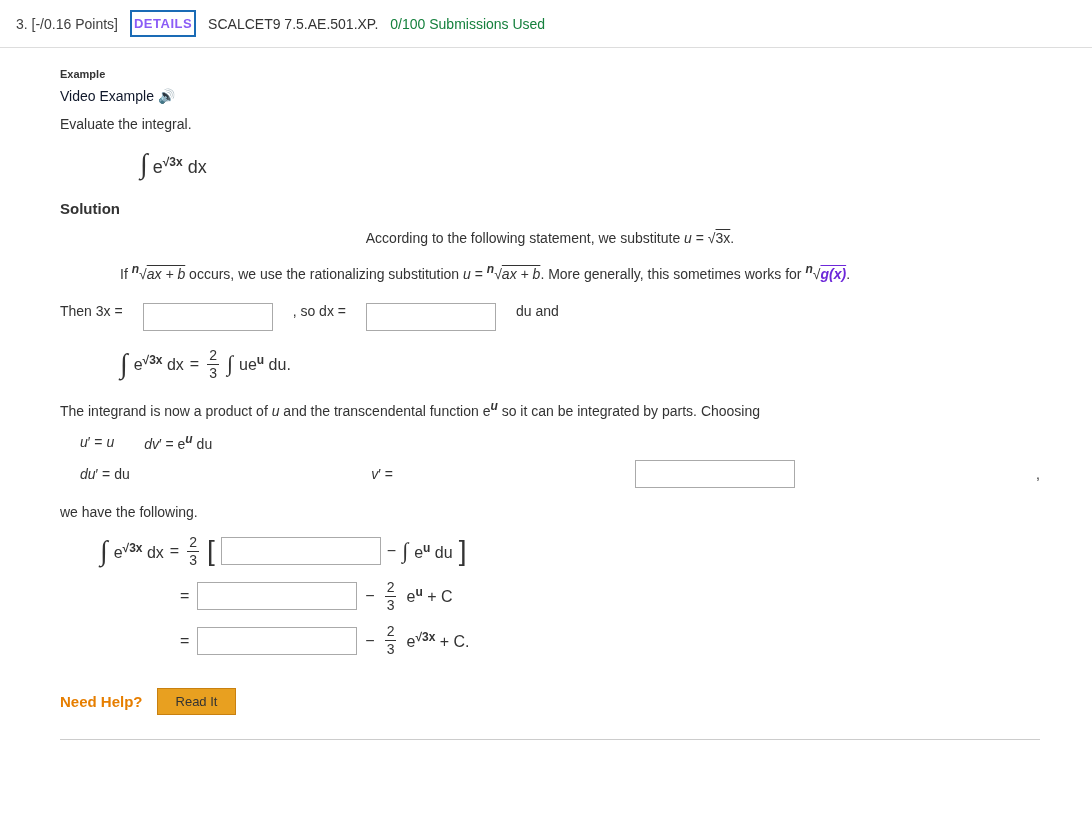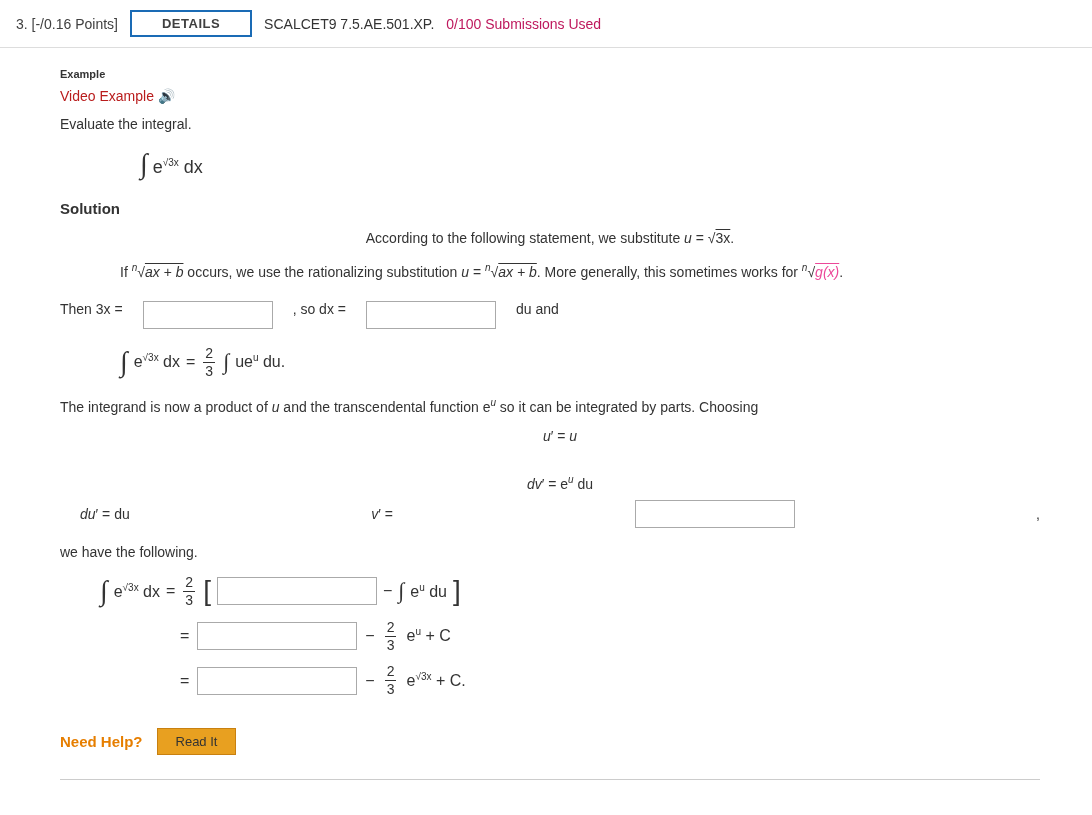--- a/index.html
+++ b/index.html
@@ -20,53 +20,53 @@
     }
 
     .points-label {
       font-size: 14px;
       color: #404040;
       font-weight: normal;
     }
 
     .details-btn {
       border: 2px solid #1a6bb5;
-      color: #404040;
+      color: #8b5cf6;
       background: #fff;
-      padding: 4px 30px;
+      padding: 4px 2px;
       font-size: 13px;
       font-weight: bold;
       cursor: pointer;
       letter-spacing: 0.5px;
     }
 
     .course-code {
       font-size: 14px;
       color: #333;
       font-weight: normal;
     }
 
     .submissions-label {
       font-size: 14px;
-      color: #be185d;
+      color: #15803d;
     }
 
     .main-content {
       padding: 20px 40px 30px 60px;
       max-width: 1080px;
     }
 
     .section-title {
       font-weight: bold;
       font-size: 11px;
       margin-bottom: 8px;
     }
 
     .video-link {
-      color: #b91c1c;
+      color: #0f172a;
       text-decoration: none;
       font-size: 14px;
       display: inline-flex;
       align-items: center;
       gap: 4px;
       margin-bottom: 12px;
     }
 
     .instruction-text {
       font-size: 14px;
@@ -157,21 +157,20 @@
       margin: 16px 0 10px 0;
       line-height: 1.6;
     }
 
     .choosing-row {
       display: flex;
       gap: 30px;
       margin: 8px 0 8px 20px;
       font-size: 14px;
       align-items: center;
-      flex-direction: column;
     }
 
     .du-row {
       display: flex;
       gap: 30px;
       margin: 8px 0 16px 20px;
       font-size: 14px;
       align-items: center;
       justify-content: space-between;
     }
@@ -226,21 +225,21 @@
       font-size: 13px;
       cursor: pointer;
       font-weight: normal;
     }
 
     .bottom-border {
       border-top: 1px solid #ccc;
       margin-top: 24px;
     }
 
-    sup { font-size: 10px; vertical-align: super; }
+    sup { font-size: 12px; vertical-align: super; font-weight: bold; }
     .integral-sym { font-size: 28px; font-family: 'Times New Roman', serif; }
     .integral-sm { font-size: 22px; font-family: 'Times New Roman', serif; }
   </style>
 </head>
 <body>
 
 <div class="header-bar">
   <span class="points-label">3.  [-/0.16 Points]</span>
   <button class="details-btn">DETAILS</button>
   <span class="course-code">SCALCET9 7.5.AE.501.XP.</span>
@@ -272,21 +271,21 @@
     According to the following statement, we substitute <em>u</em> =
     <span>√<span style="text-decoration:overline;">3x</span></span>.
   </div>
 
   
   <div class="info-box">
     If <sup><em>n</em></sup>√<span style="text-decoration:overline; font-style:italic;">ax + b</span>
     occurs, we use the rationalizing substitution <em>u</em> =
     <sup><em>n</em></sup>√<span style="text-decoration:overline; font-style:italic;">ax + b</span>.
     More generally, this sometimes works for
-    <sup><em>n</em></sup>√<span style="text-decoration:overline; font-style:italic; color:#ec4899;">g(x)</span>.
+    <sup><em>n</em></sup>√<span style="text-decoration:overline; font-style:italic; color:#6d28d9;font-weight:bold;">g(x)</span>.
   </div>
 
   
   <div class="then-row">
     <span>Then 3x =</span>
     <input type="text" class="input-box" style="">
     <span>, so dx =</span>
     <input type="text" class="input-box" style="">
     <span>du and</span>
   </div>

